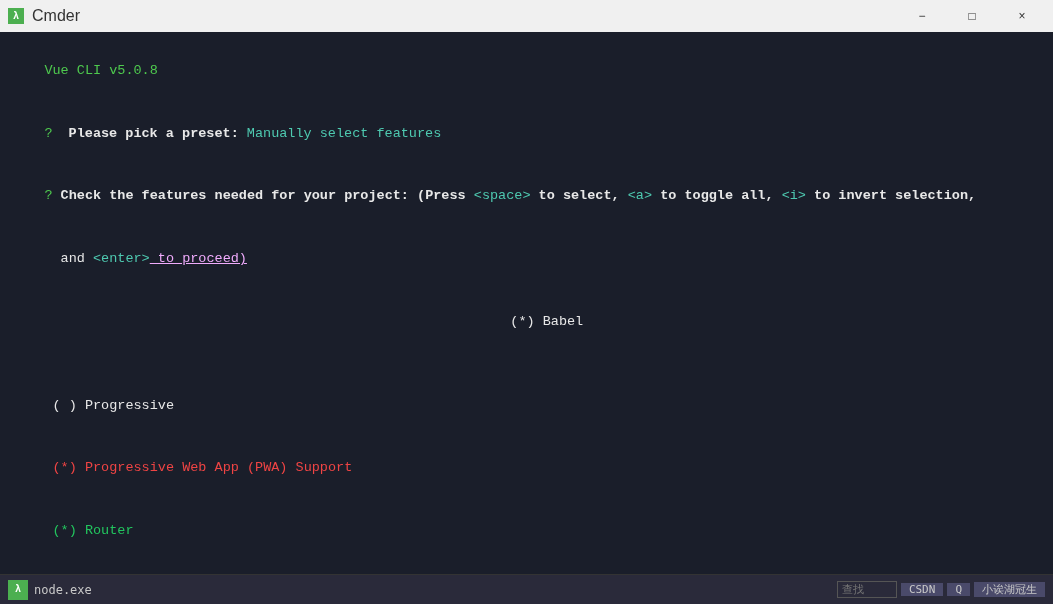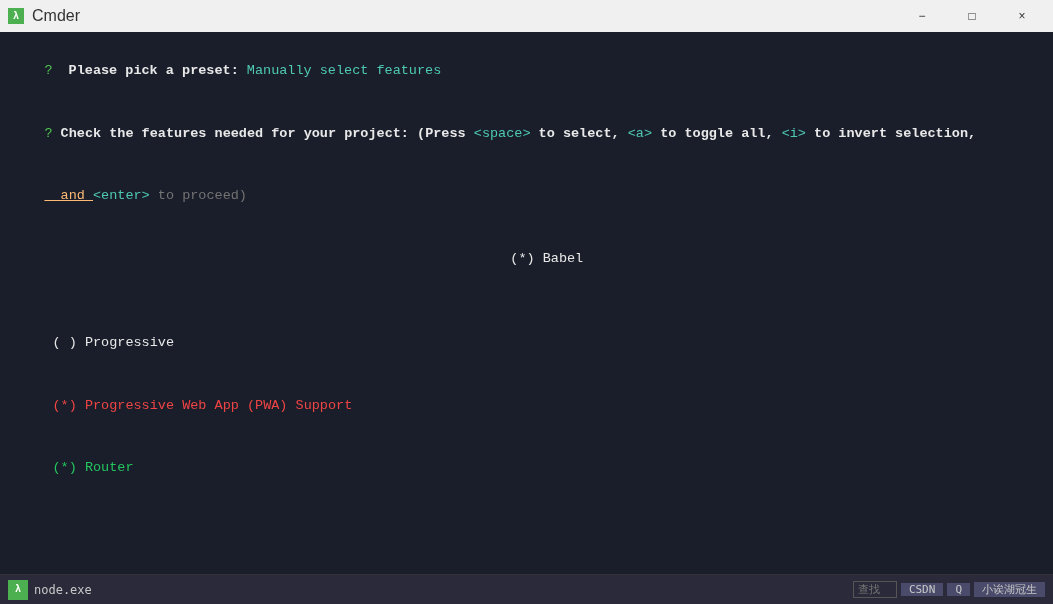--- a/index.html
+++ b/index.html
@@ -122,50 +122,53 @@
       padding: 0 8px;
       cursor: pointer;
       font-family: 'Consolas', monospace;
     }
     .search-input {
       background: #2a2a3a;
       border: 1px solid #555;
       color: #c8c8c8;
       font-size: 11px;
       padding: 1px 4px;
-      width: 44px;
+      width: 60px;
       font-family: 'Consolas', monospace;
     }
   </style>
 </head>
 <body>
 
 <div class="title-bar">
   <div class="title-bar-icon">λ</div>
   <span class="title-bar-text">Cmder</span>
   <div class="title-bar-controls">
     <button class="title-btn">−</button>
     <button class="title-btn">□</button>
     <button class="title-btn close">×</button>
   </div>
 </div>
 
 <div class="terminal">
 
+  <div class="term-line">
+    <span class="color-green">Vue CLI v5.0.8</span>
+  </div>
 
   <div class="term-line">
     <span class="color-green">? </span><span class="color-white" style="color:#e8e8e8; font-weight:bold;">Please pick a preset: </span><span class="color-cyan">Manually select features</span>
   </div>
 
   <div class="term-line">
     <span class="color-green">? </span><span style="color:#e8e8e8; font-weight:bold;">Check the features needed for your project: (Press </span><span class="color-cyan">&lt;space&gt;</span><span style="color:#e8e8e8; font-weight:bold;"> to select, </span><span class="color-cyan">&lt;a&gt;</span><span style="color:#e8e8e8; font-weight:bold;"> to toggle all, </span><span class="color-cyan">&lt;i&gt;</span><span style="color:#e8e8e8; font-weight:bold;"> to invert selection,</span>
   </div>
 
   <div class="term-line">
-    <span style="color:#fdba74;text-decoration:underline;">  and </span><span class="color-cyan">&lt;enter&gt;</span><span style="color:#737373;"> to proceed)</span>
+    <span style="color:#e5e5e5;">  and </span><span class="color-cyan">&lt;enter&gt;</span><span style="color:#f0abfc;text-decoration:underline;"> to proceed)</span>
   </div>
 
   <div class="term-line" style="position:relative;text-align:center;">
     <span style="color:#e8e8e8;"> (*) Babel</span>
     <span class="faded" style="position:absolute; left:200px; top:0;"></span>
   </div>
 
   <div class="term-line">
     <span style="color:#e8e8e8;"> ( ) Progressive</span>
   </div>

